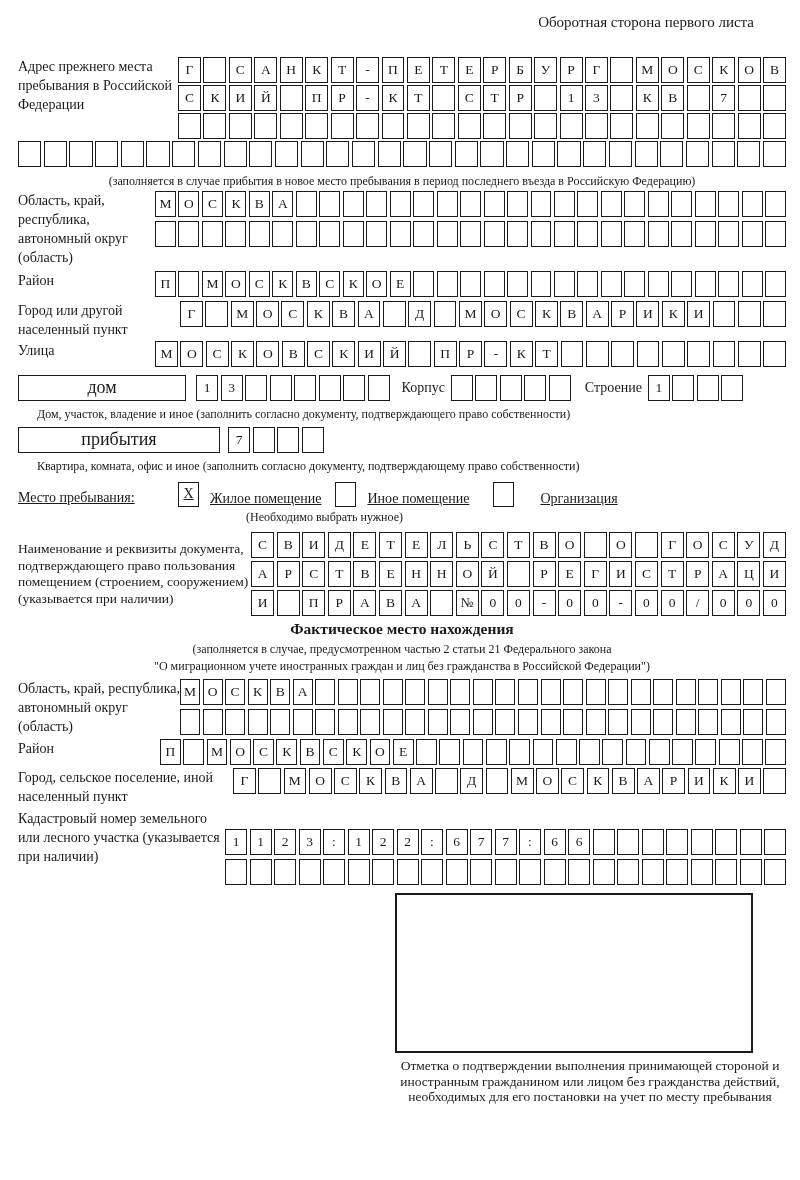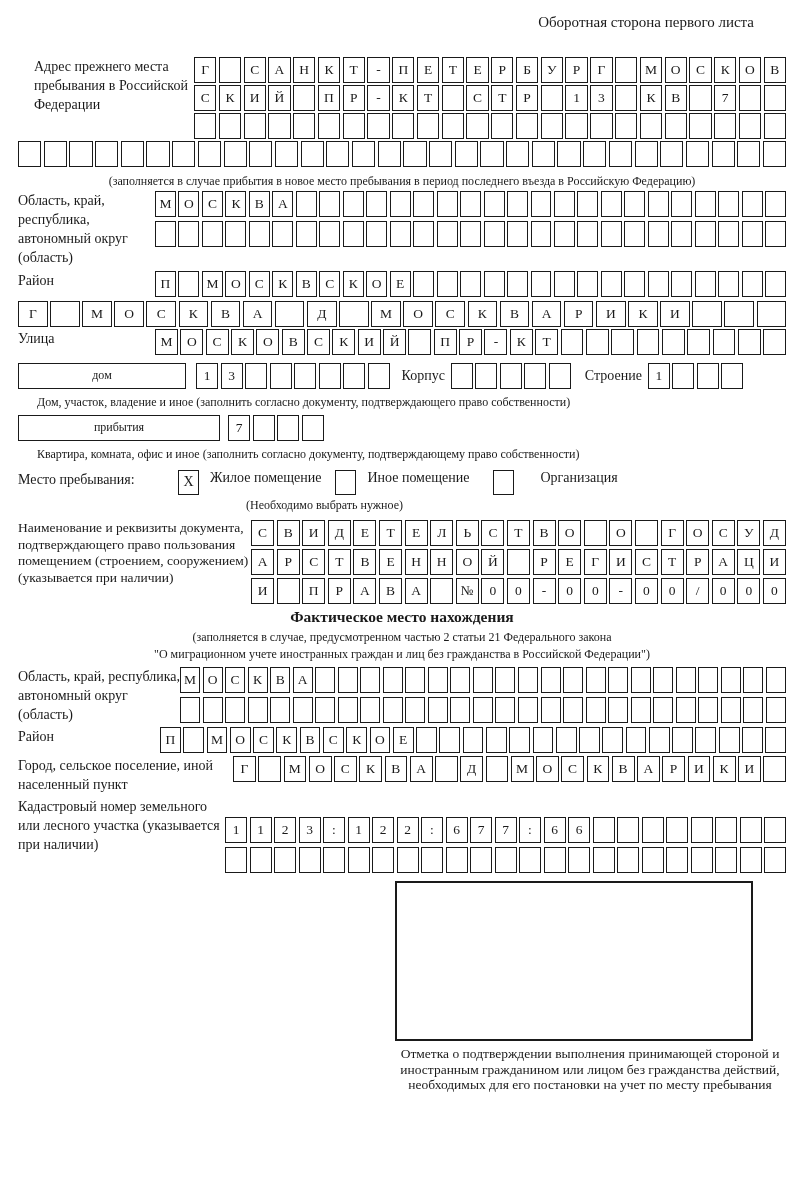--- a/index.html
+++ b/index.html
@@ -27,49 +27,49 @@
   .cellrow.fixed { flex:none; }
   .cellrow.fixed .cell { flex:0 0 22px; }
 
   .note { font-size:12px; line-height:16px; }
   .center { text-align:center; }
   .section-title { font-weight:bold; font-size:15.5px; text-align:center; }
 
   .w160{width:160px} .w137{width:137px} .w162{width:162px} .w142{width:142px}
   .w215{width:215px} .w207{width:207px} .w233{width:233px;font-size:13.5px;line-height:16.5px;}
 
-  .topblock { margin-top:26px;margin-left:16px; }
+  .topblock { margin-top:26px; }
   .row4 { margin-top:2px; }
   .topnote { margin-top:6px; }
   .sec2title { margin-top:3px; }
   .regionblock { margin-top:2px; }
   .districtrow { margin-top:4px; }
   .cityrow { margin-top:4px; }
   .streetrow { margin-top:2px; }
   .houserow { margin-top:8px; align-items:flex-start; }
   .housenote { margin-top:5px; margin-left:19px; }
   .aptrow { margin-top:5px; }
   .aptnote { margin-top:5px; margin-left:19px; }
-  .stayrow { margin-top:8px; align-items:flex-start; }
+  .stayrow { margin-top:8px; align-items:flex-end;text-decoration:underline; }
   .staynote { margin-top:2px; margin-left:228px; }
-  .docblock { margin-top:7px; }
+  .docblock { margin-top:7px;align-items:center; }
   .docblock .cellrow + .cellrow { margin-top:3px; }
   .factitle { margin-top:4px; }
   .facnote1 { margin-top:3px; }
   .facnote2 { margin-top:1px; }
   .region2 { margin-top:5px; }
   .district2 { margin-top:3px; }
   .city2 { margin-top:3px; }
   .cadastral { margin-top:3px; }
   .cadastral .cellcol { margin-top:20px; }
   .cadastral .cellrow + .cellrow { margin-top:4px; }
 
   .namedbox {
     height:26px; border:1.5px solid #1a1a1a; flex:none;
-    text-align:center; font-size:12px; line-height:23px;
+    text-align:center; font-size:18px; line-height:23px;
   }
   .housebox { width:168px; }
   .aptbox { width:202px; }
   .inlab { font-size:14px; line-height:26px; flex:none; }
   .ml6{margin-left:6px} .ml8{margin-left:8px} .ml10{margin-left:10px}
   .ml12{margin-left:12px} .ml14{margin-left:14px}
 
   .checkbox {
     width:21px; height:25px; border:1.5px solid #1a1a1a; flex:none;
     display:inline-block; text-align:center; font-size:14px; line-height:22px;
@@ -299,20 +299,21 @@
         <span class="cell"></span>
         <span class="cell"></span>
         <span class="cell"></span>
         <span class="cell"></span>
         <span class="cell"></span>
         <span class="cell"></span>
       </div>
   </div>
 
   <div class="frow cityrow">
+    <div class="flabel w162">Город или другой населенный пункт</div>
     <div class="cellrow">
         <span class="cell">Г</span>
         <span class="cell"></span>
         <span class="cell">М</span>
         <span class="cell">О</span>
         <span class="cell">С</span>
         <span class="cell">К</span>
         <span class="cell">В</span>
         <span class="cell">А</span>
         <span class="cell"></span>

